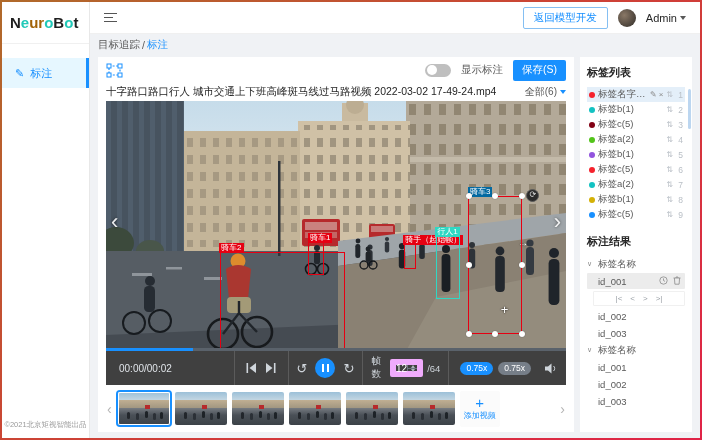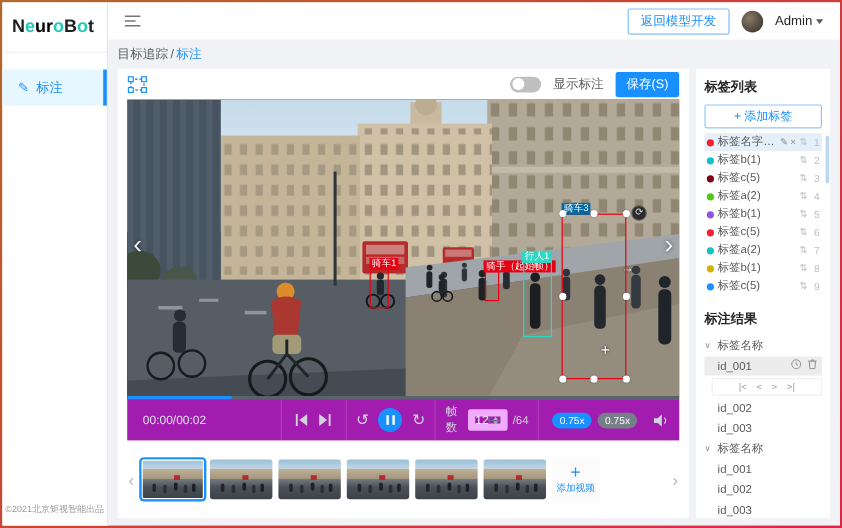--- a/index.html
+++ b/index.html
@@ -54,21 +54,21 @@
 .h-bl{left:-3.5px;bottom:-3.5px} .h-bm{left:50%;bottom:-3.5px;transform:translateX(-50%)} .h-br{right:-3.5px;bottom:-3.5px}
 .box-action { position:absolute; left:91.3%; top:35%; width:13px; height:13px; border-radius:50%; background:#2b2b2b; border:1px solid #5a5a5a; cursor:pointer; }
 .box-action::after { content:"⟳"; color:#ddd; font-size:8px; position:absolute; left:2.5px; top:0.5px; }
 .cursor-cross { position:absolute; left:85.8%; top:80.5%; color:#fff; font-size:13px; text-shadow:0 0 2px #000; }
 .cursor-cross::after { content:"+"; }
 .cursor-resize { position:absolute; left:89.6%; top:54.5%; color:#fff; font-size:10px; text-shadow:0 0 2px #000; }
 .cursor-resize::after { content:"↔"; }
 .progress { position:absolute; bottom:0; left:0; right:0; height:3px; background:#5a626b; z-index:4; cursor:pointer; }
 .progress i { display:block; height:100%; background:#1890ff; }
 
-.controls { height:34px; background:#a21caf; display:flex; align-items:stretch; color:#dfe3e8; flex:none; }
+.controls { height:34px; background:#404040; display:flex; align-items:stretch; color:#dfe3e8; flex:none; }
 .ctl-sec { display:flex; align-items:center; justify-content:center; gap:8px; border-right:1px solid rgba(255,255,255,.14); padding:0 8px; }
 .sec-time { width:138px; justify-content:flex-start; font-size:10px; padding-left:13px; }
 .sec-step { width:57px; }
 .sec-play { width:78px; gap:8px; }
 .sec-frame { width:92px; gap:4px; font-size:9.5px; color:#cfd5db; }
 .sec-extra { flex:1; border-right:none; justify-content:flex-start; padding-left:11px; gap:5px; }
 .step-btn, .skip, .vol { cursor:pointer; display:flex; align-items:center; }
 .skip { font-size:13px; color:#cfd5db; }
 .play-btn { width:20px; height:20px; border-radius:50%; background:#1890ff; display:flex; align-items:center; justify-content:center; gap:2.5px; cursor:pointer; }
 .play-btn i { width:2px; height:8px; background:#fff; }
@@ -121,21 +121,21 @@
 </head>
 <body>
 
 <div class="frame">
 <div class="app">
 
   <div class="sidebar">
     <div class="logo">
           <span style="color: rgb(31, 31, 31);">N</span>
           <span style="color: rgb(33, 201, 184);">e</span>
-          <span style="color: #000000;">ur</span>
+          <span style="color: #a16207;">ur</span>
           <span style="color: rgb(33, 201, 184);">o</span>
           <span style="color: rgb(31, 31, 31);">B</span>
           <span style="color: rgb(33, 201, 184);">o</span>
           <span style="color: rgb(31, 31, 31);">t</span>
         </div>
     <div class="menu-item">
       <span class="mi-icon">✎</span>
       <span>标注</span>
     </div>
     <div class="copyright">©2021北京矩视智能出品</div>
@@ -172,20 +172,27 @@
             <rect x="12" y="1" width="4" height="4" fill="#fff" stroke="#1890ff"></rect>
             <rect x="1" y="10" width="4" height="4" fill="#fff" stroke="#1890ff"></rect>
             <rect x="12" y="10" width="4" height="4" fill="#fff" stroke="#1890ff"></rect>
           </svg>
           <span class="spacer"></span>
           <span class="toggle"></span>
           <span class="toggle-label">显示标注</span>
           <button class="save-btn">保存(S)</button>
         </div>
 
+        <div class="title-row">
+          <span class="vtitle">十字路口路口行人 城市交通上下班高峰斑马线过马路视频 2022-03-02 17-49-24.mp4</span>
+          <span class="filter">
+            <span>全部(6)</span>
+            <i class="caret-down"></i>
+          </span>
+        </div>
 
         <div class="video-wrap">
           <svg class="scene" viewBox="0 0 460 250" preserveAspectRatio="none">
             <defs>
               <linearGradient id="sky" x1="0" y1="0" x2="0" y2="1">
                 <stop offset="0" stop-color="#c6dcea"></stop>
                     <stop offset="1" stop-color="#e3ecf1"></stop>
               </linearGradient>
               <pattern id="winA" width="15" height="20" patternUnits="userSpaceOnUse">
                     <rect x="3" y="3" width="7" height="11" fill="#857a66"></rect>
@@ -303,20 +310,23 @@
             <rect x="172" y="60" width="2.5" height="95" fill="#2e343a"></rect>
           </svg>
 
           <span class="nav-chevron nav-prev">‹</span>
           <span class="nav-chevron nav-next">›</span>
 
           <div class="ann-layer">
             <span class="box-action"></span>
             <span class="cursor-cross"></span>
             <span class="cursor-resize"></span>
+          <div class="ann-box" style="left: 24.7%; top: 60.5%; width: 27.3%; height: 39%; border-color: rgb(230, 0, 18);">
+                  <span class="ann-tag" style="background: rgb(230, 0, 18);">骑车2</span>
+                </div>
                 <div class="ann-box" style="left: 44%; top: 56.5%; width: 3.4%; height: 13%; border-color: rgb(230, 0, 18);">
                   <span class="ann-tag" style="background: rgb(230, 0, 18);">骑车1</span>
                 </div>
                 <div class="ann-box" style="left: 55.6%; top: 57.3%; width: 2.6%; height: 10%; border-color: rgb(230, 0, 18); margin-left: 42px;">
                   <span class="ann-tag" style="background: rgb(230, 0, 18);">骑手（起始帧）</span>
                 </div>
                 <div class="ann-box" style="left: 71.7%; top: 53.8%; width: 5.2%; height: 25.3%; border-color: rgb(47, 216, 196);">
                   <span class="ann-tag" style="background: rgb(47, 216, 196);">行人1</span>
                 </div>
                 <div class="ann-box" style="left: 78.8%; top: 37.9%; width: 11.7%; height: 55.3%; border-color: rgb(230, 0, 18);">
@@ -399,21 +409,20 @@
           <div class="add-tile">
             <span class="plus">+</span>
             <span class="lbl">添加视频</span>
           </div>
           <span class="strip-chevron strip-next">›</span>
         </div>
       </div>
 
       <div class="panel">
         <div class="panel-title">标签列表</div>
-        <button class="add-label-btn">+ 添加标签</button>
         <div class="label-list">
 
   <div class="label-row sel">
     <i class="dot" style="background: rgb(245, 34, 45);"></i>
     <span class="label-name">标签名字最长数...</span>
     <span class="row-icons edit-icons" style="display: flex;">
       <span>✎</span>
       <span>×</span>
     </span>
     <span class="sort-ic">⇅</span>

